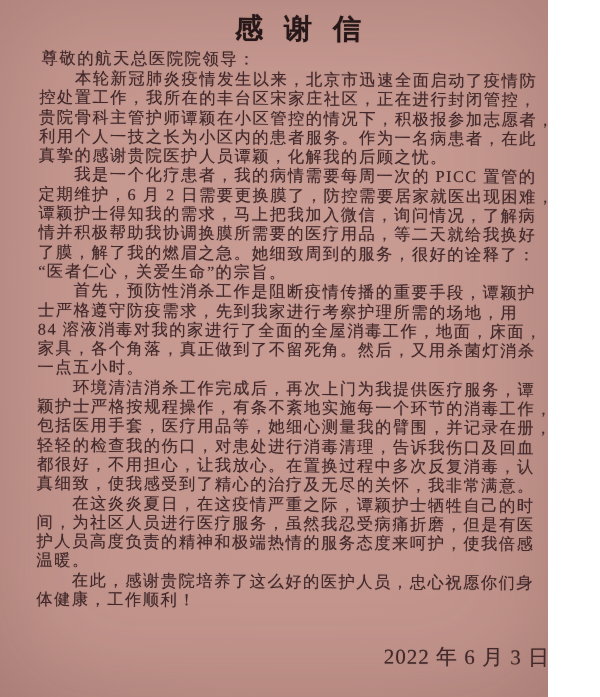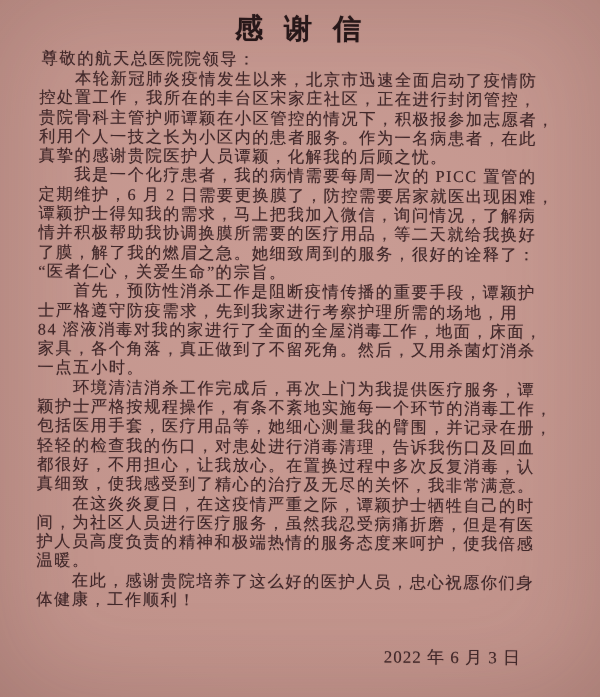--- a/index.html
+++ b/index.html
@@ -9,21 +9,21 @@
     --paper-corner: #a87b75;
     --ink: #42292b;
     --title-ink: #241618;
   }
   * { margin: 0; padding: 0; box-sizing: border-box; }
   html, body { width: 600px; height: 697px; overflow: hidden; }
   body { font-family: "Liberation Serif", "DejaVu Serif", serif; }
 
   .photo {
     position: relative;
-    width: 600px;
+    width: 548px;
     height: 697px;
     background: radial-gradient(135% 110% at 54% 38%,
       var(--paper-center) 0%,
       var(--paper-mid) 55%,
       var(--paper-edge) 90%,
       var(--paper-corner) 100%);
     overflow: hidden;
   }
   
   .photo::after {
@@ -104,21 +104,21 @@
     vertical-align: middle;
     background: rgba(122, 83, 80, 0.28);
     filter: blur(4px);
     border-radius: 6px;
   }
 
   .date-line {
     position: absolute;
     top: 646px;
     left: 386px;
-    font-size: 17px;
+    font-size: 21px;
     line-height: 21px;
     letter-spacing: 1px;
     text-shadow: 0 0 0.8px rgba(66, 41, 43, 0.5);
     white-space: pre;
   }
 </style>
 </head>
 <body>
 
 <div class="photo">

